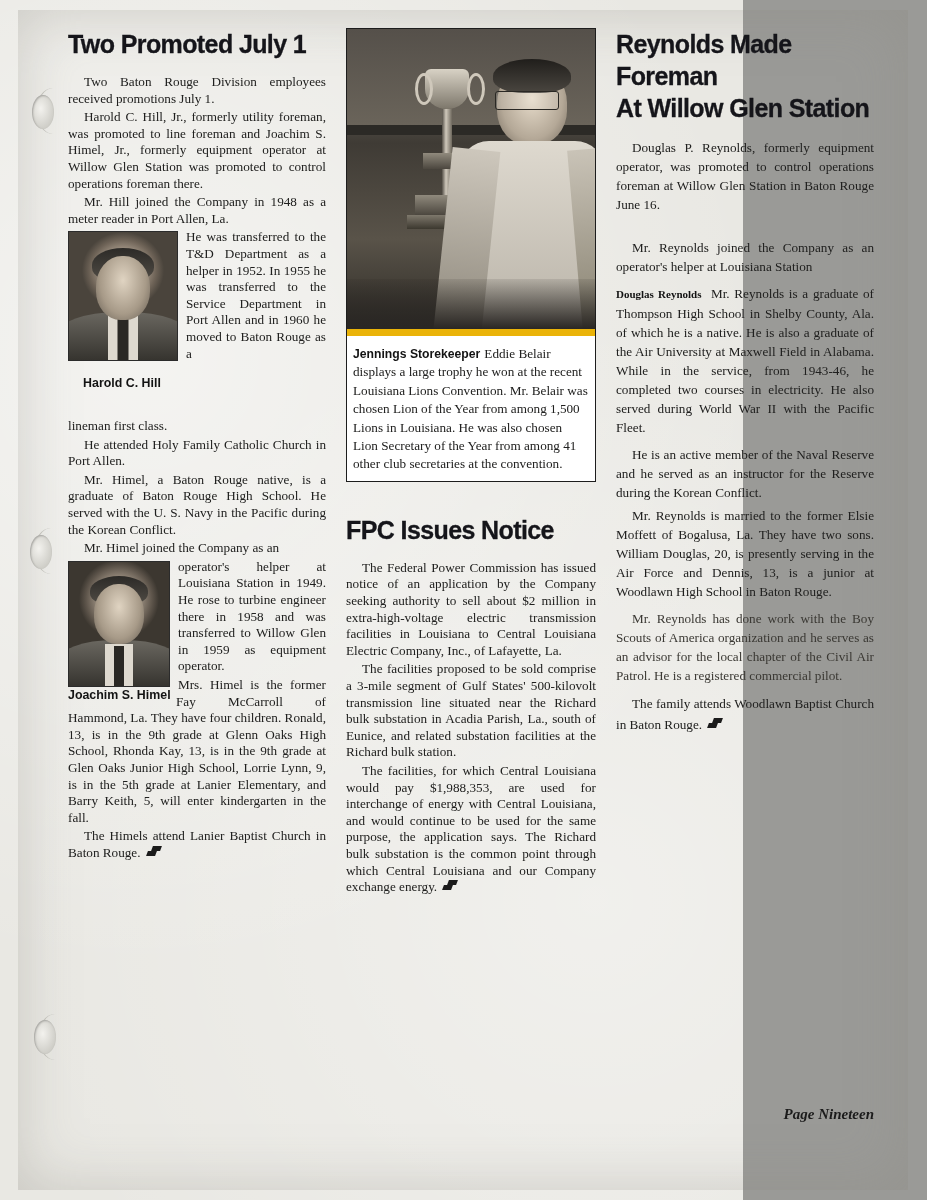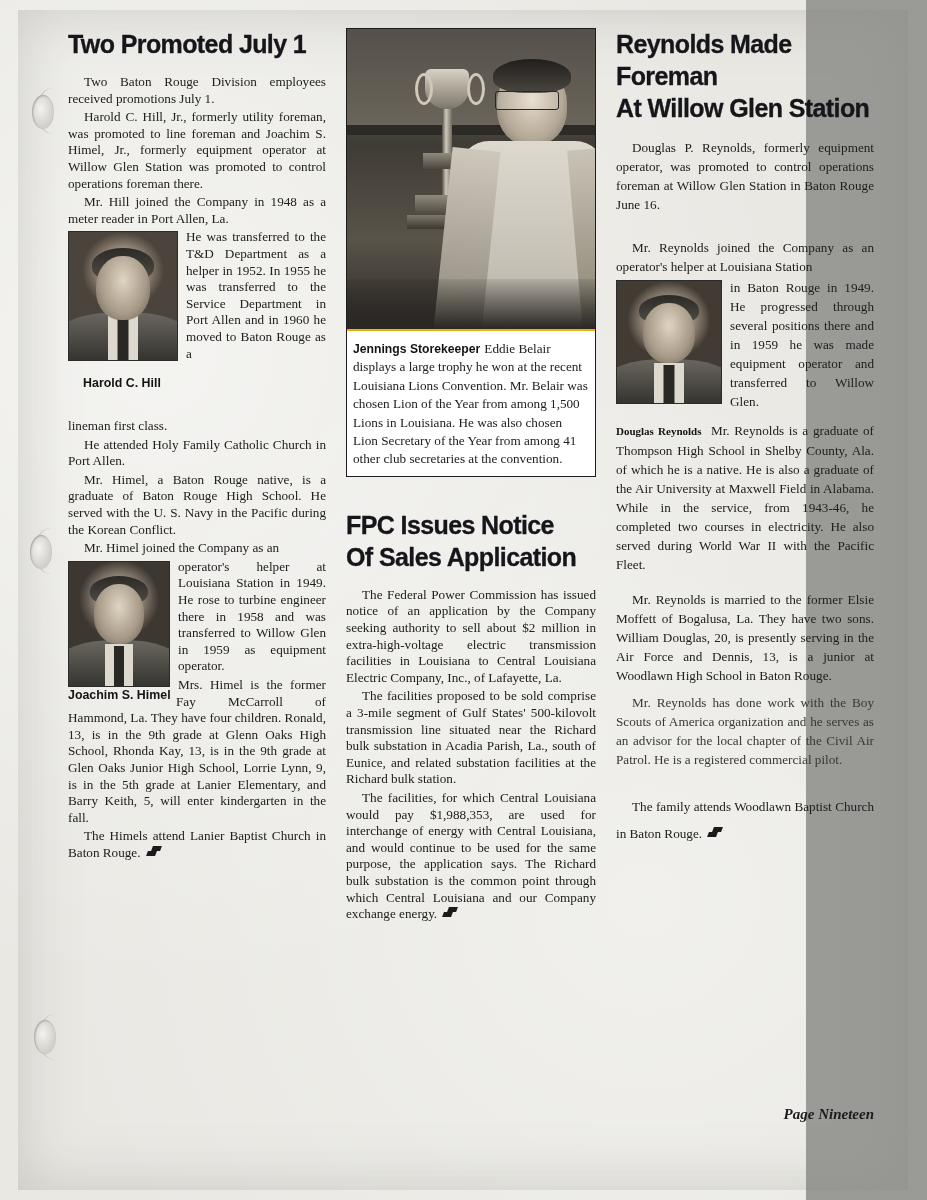--- a/index.html
+++ b/index.html
@@ -9,21 +9,21 @@
   }
   body {
     width: 927px;
     height: 1200px;
     overflow: hidden;
     font-family: "Liberation Serif", serif;
   }
   .page {
     position: absolute;
     left: 0; top: 0;
-    width: 806px;
+    width: 743px;
     height: 1200px;
     background: #e9e8e3;
     background-image:
       radial-gradient(circle at 20% 30%, rgba(255,255,255,0.5), rgba(255,255,255,0) 60%),
       radial-gradient(circle at 80% 75%, rgba(255,255,255,0.35), rgba(255,255,255,0) 55%);
   }
   .paper-shadow {
     position: absolute;
     left: 18px; top: 10px;
     width: 890px; height: 1180px;
@@ -145,21 +145,21 @@
     background: #ffffff;
     width: 248px;
   }
   .pic-box .photo {
     width: 248px;
     height: 300px;
     border: 0;
   }
   .pic-caption {
     padding: 8px 6px 8px 6px;
-    border-top: 2px solid #eab308;
+    border-top: 7px solid #eab308;
   }
 
   .endmark {
     display: inline-block;
     width: 15px;
     height: 12px;
     margin-left: 6px;
     vertical-align: -1px;
     position: relative;
   }
@@ -338,53 +338,42 @@
             <div style="position:absolute;left:0;top:250px;width:100%;height:50px;background:linear-gradient(to bottom,rgba(30,28,24,0.1),#2a2724);"></div>
           </div>
           <div class="pic-caption">
             <span class="caption-name">Jennings Storekeeper</span>
             <span class="cap-line">Eddie Belair displays a large trophy he won at the recent Louisiana Lions Convention. Mr. Belair was chosen Lion of the Year from among 1,500 Lions in Louisiana. He was also chosen Lion Secretary of the Year from among 41 other club secretaries at the convention.</span>
           </div>
         </div>
 
         <h1 class="headline" style="margin-top:32px;">
           <span>FPC Issues Notice</span>
-          <span class="l2">Of Sales Application</span>
         </h1>
 
         <p class="body">The Federal Power Commission has issued notice of an application by the Company seeking authority to sell about $2 million in extra-high-voltage electric transmission facilities in Louisiana to Central Louisiana Electric Company, Inc., of Lafayette, La.</p>
         <p class="body">The facilities proposed to be sold comprise a 3-mile segment of Gulf States' 500-kilovolt transmission line situated near the Richard bulk substation in Acadia Parish, La., south of Eunice, and related substation facilities at the Richard bulk station.</p>
         <p class="body"><span>The facilities, for which Central Louisiana would pay $1,988,353, are used for interchange of energy with Central Louisiana, and would continue to be used for the same purpose, the application says. The Richard bulk substation is the common point through which Central Louisiana and our Company exchange energy.</span><span class="endmark"></span></p>
       </div>
 
       <div class="col right">
         <h1 class="headline">
           <span>Reynolds Made Foreman</span>
           <span class="l2">At Willow Glen Station</span>
         </h1>
 
         <p class="body" style="line-height:19px;">Douglas P. Reynolds, formerly equipment operator, was promoted to control operations foreman at Willow Glen Station in Baton Rouge June 16.</p>
         <p class="body" style="line-height:19px;margin-top:24px;">Mr. Reynolds joined the Company as an operator's helper at Louisiana Station</p>
 
-        <div class="portrait-wrap">
-          <div class="photo portrait-left" style="width:104px;height:122px;">
-            <div class="ph-person" style="background:radial-gradient(ellipse 40% 32% at 50% 32%, #d2c7b6 0%, #9b8f80 56%, #655c51 84%, #413b34 100%), linear-gradient(to bottom,#8a877f,#4e4b45);"></div>
-            <div class="ph-shoulder" style="width:126px;height:44px;bottom:0;"></div>
-            <div class="ph-shirt" style="width:30px;height:40px;bottom:0;"></div>
-            <div class="ph-tie" style="width:11px;height:38px;bottom:0;"></div>
-            <div class="ph-hair" style="width:60px;height:30px;top:14px;"></div>
-            <div class="ph-head" style="width:52px;height:60px;top:22px;border-radius:48% 48% 45% 45%;"></div>
-          </div>
-          <p class="body noindent" style="line-height:19px;">in Baton Rouge in 1949. He progressed through several positions there and in 1959 he was made equipment operator and transferred to Willow Glen.</p>
-        </div>
 
         <p class="body noindent" style="clear:both;line-height:19px;margin-top:8px;"><span class="namecap-inline">Douglas Reynolds</span>&nbsp;&nbsp;<span>Mr. Reynolds is a graduate of Thompson High School in Shelby County, Ala. of which he is a native. He is also a graduate of the Air University at Maxwell Field in Alabama. While in the service, from 1943-46, he completed two courses in electricity. He also served during World War II with the Pacific Fleet.</span></p>
 
-        <p class="body" style="line-height:19px;margin-top:16px;">Mr. Reynolds is married to the former Elsie Moffett of Bogalusa, La. They have two sons. William Douglas, 20, is presently serving in the Air Force and Dennis, 13, is a junior at Woodlawn High School in Baton Rouge.</p>
+        <p class="body" style="line-height:19px;margin-top:8px;">He is an active member of the Naval Reserve and he served as an instructor for the Reserve during the Korean Conflict.</p>
+        <p class="body" style="line-height:19px;margin-top:4px;">Mr. Reynolds is married to the former Elsie Moffett of Bogalusa, La. They have two sons. William Douglas, 20, is presently serving in the Air Force and Dennis, 13, is a junior at Woodlawn High School in Baton Rouge.</p>
         <p class="body" style="line-height:19px;margin-top:8px;color:#3a3833;">Mr. Reynolds has done work with the Boy Scouts of America organization and he serves as an advisor for the local chapter of the Civil Air Patrol. He is a registered commercial pilot.</p>
-        <p class="body" style="line-height:27px;margin-top:24px;"><span>The family attends Woodlawn Baptist Church in Baton Rouge.</span><span class="endmark"></span></p>
+        <p class="body" style="line-height:21px;margin-top:8px;"><span>The family attends Woodlawn Baptist Church in Baton Rouge.</span><span class="endmark"></span></p>
       </div>
 
     </div>
 
     <div class="pagenum">Page Nineteen</div>
   </div>
 </div>
 
 </body></html>

